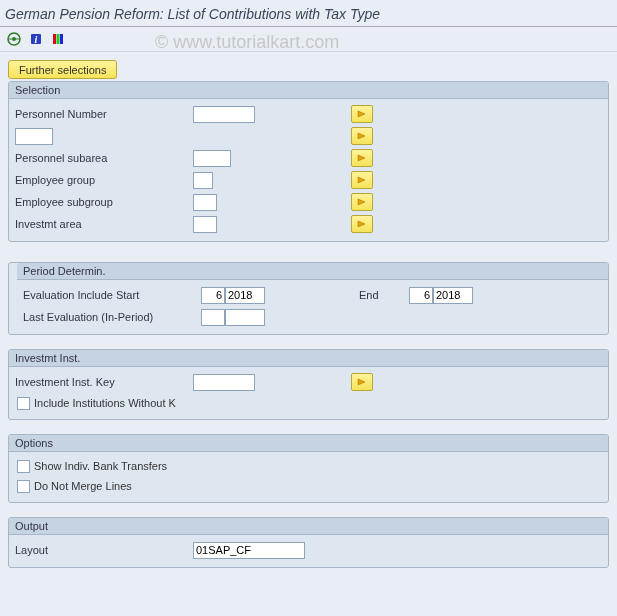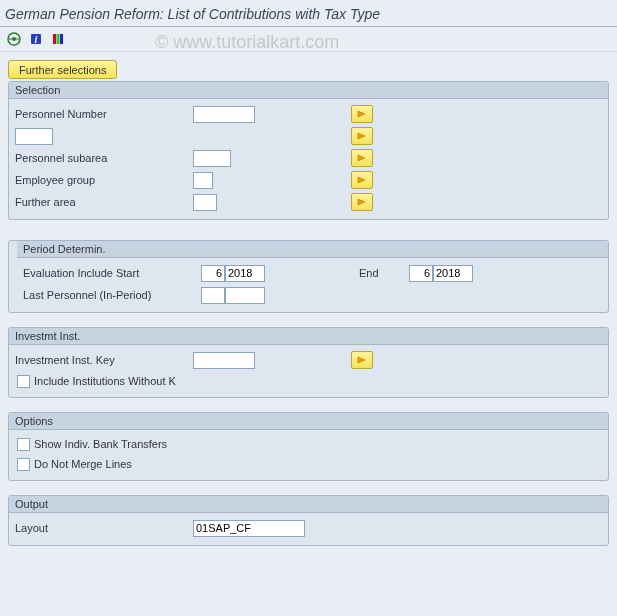--- a/index.html
+++ b/index.html
@@ -208,21 +208,30 @@
     <div class="field-row">
       <span class="field-label">Employee group</span>
       <input class="field-input w-sm" style="">
       <span class="arrow-col"><span class="arrow-btn">
             <svg width="14" height="10" viewBox="0 0 14 10">
               <polygon points="3,2 10,5 3,8" fill="#e4a400" stroke="#a06a00" stroke-width="0.5"></polygon>
             </svg>
           </span></span>
     </div>
     <div class="field-row">
-      <span class="field-label">Further area</span>
+      <span class="field-label">Employee subgroup</span>
+      <input class="field-input" style="width: 24px;">
+      <span class="arrow-col"><span class="arrow-btn">
+            <svg width="14" height="10" viewBox="0 0 14 10">
+              <polygon points="3,2 10,5 3,8" fill="#e4a400" stroke="#a06a00" stroke-width="0.5"></polygon>
+            </svg>
+          </span></span>
+    </div>
+    <div class="field-row">
+      <span class="field-label">Investmt area</span>
       <input class="field-input" style="width: 24px;">
       <span class="arrow-col"><span class="arrow-btn">
             <svg width="14" height="10" viewBox="0 0 14 10">
               <polygon points="3,2 10,5 3,8" fill="#e4a400" stroke="#a06a00" stroke-width="0.5"></polygon>
             </svg>
           </span></span>
     </div>
   </div>
 
   
@@ -233,21 +242,21 @@
       <span class="field-label">Evaluation Include Start</span>
       <input class="field-input w-mm" style="text-align: right;" value="6">
       <input class="field-input w-yr" value="2018" style="">
       <span class="end-label">End</span>
       <span class="end-inputs">
         <input class="field-input w-mm" style="text-align: right;" value="6">
         <input class="field-input w-yr" value="2018" style="">
       </span>
     </div>
     <div class="field-row">
-      <span class="field-label">Last Personnel (In-Period)</span>
+      <span class="field-label">Last Evaluation (In-Period)</span>
       <input class="field-input w-mm" value="" style="">
       <input class="field-input w-yr" value="" style="">
     </div>
   </div>
 
   
   <div class="groupbox" style="margin-top:14px;">
     <div class="groupbox-header">Investmt Inst.</div>
     <div class="group-pad-top"></div>
     <div class="field-row">

